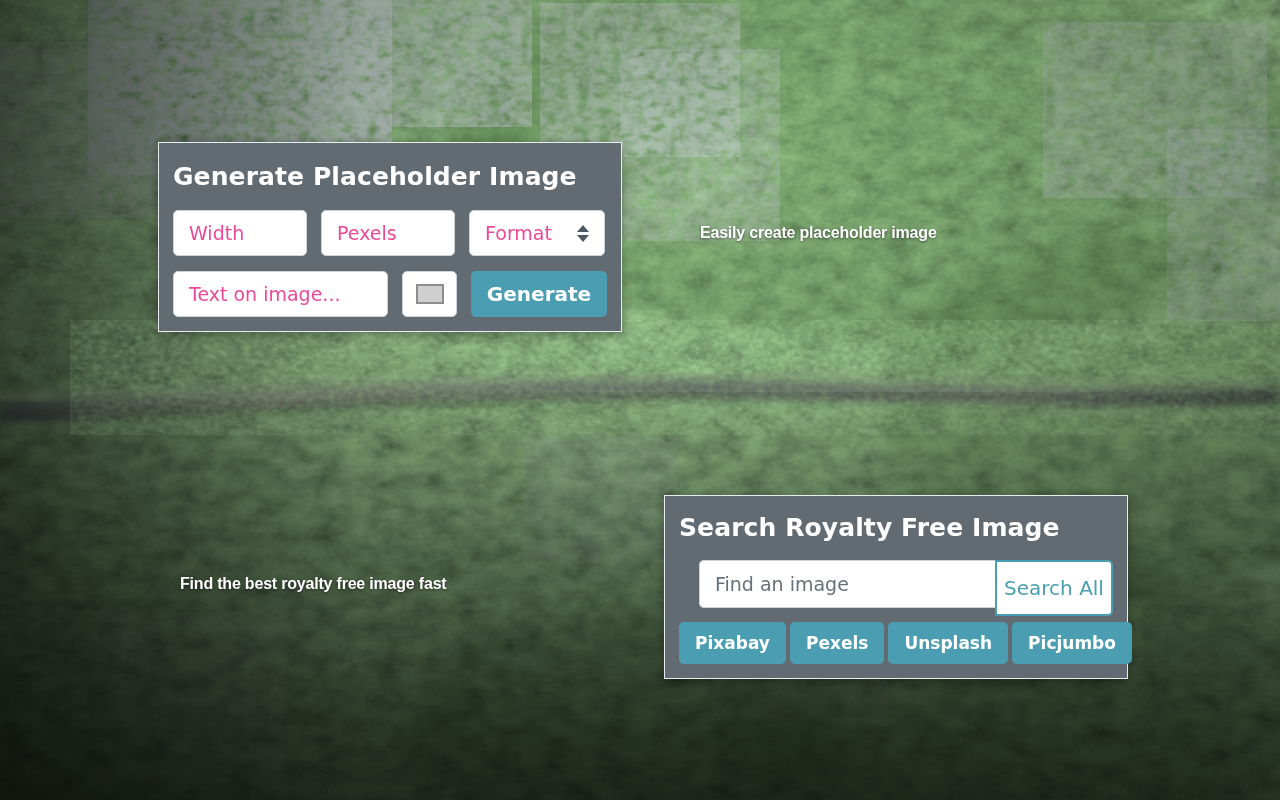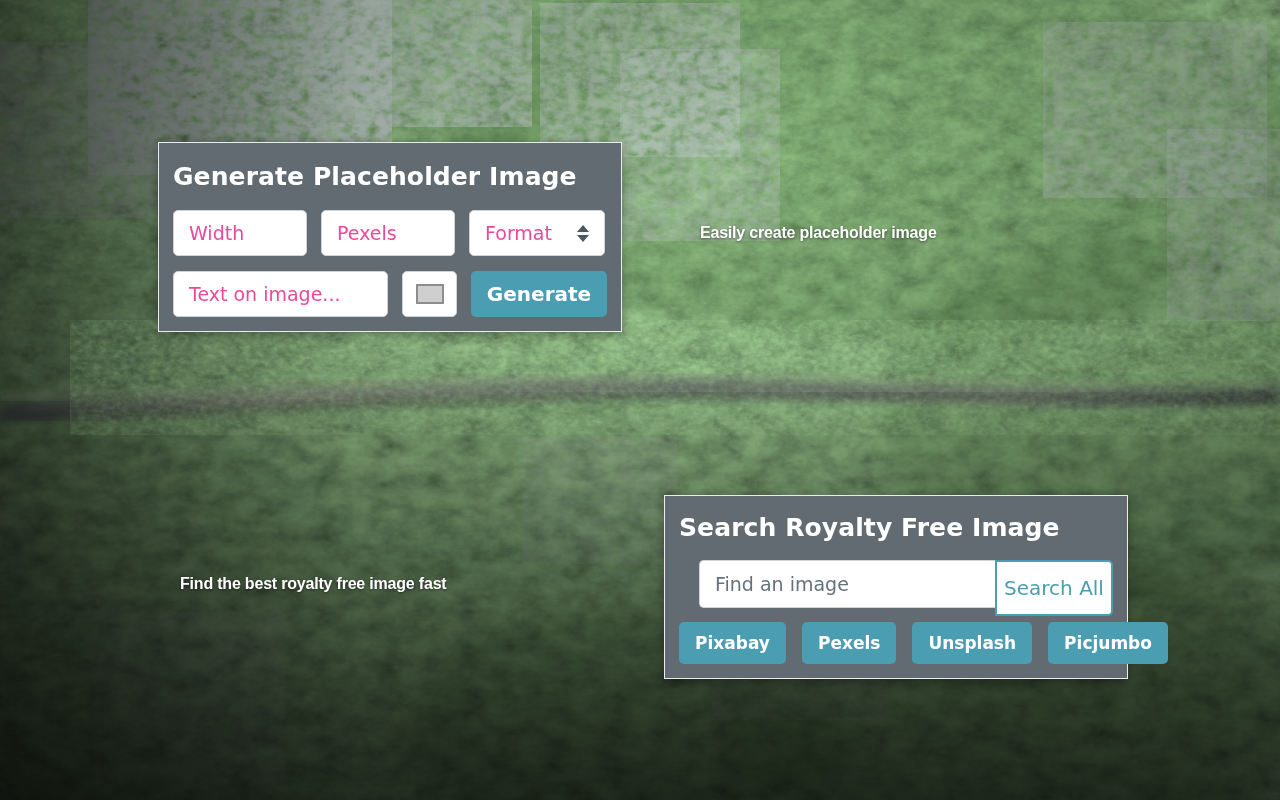--- a/index.html
+++ b/index.html
@@ -182,21 +182,21 @@
     font-family: "DejaVu Sans", sans-serif;
     font-size: 20px;
     display: flex;
     align-items: center;
     justify-content: center;
     cursor: pointer;
   }
 
   #source-row {
     display: flex;
-    gap: 16px;
+    gap: 4px;
     margin-top: 14px;
   }
   .btn-source {
     height: 42px;
     background: #4b9db1;
     border: none;
     border-radius: 5px;
     color: #ffffff;
     font-family: "DejaVu Sans", sans-serif;
     font-weight: bold;

